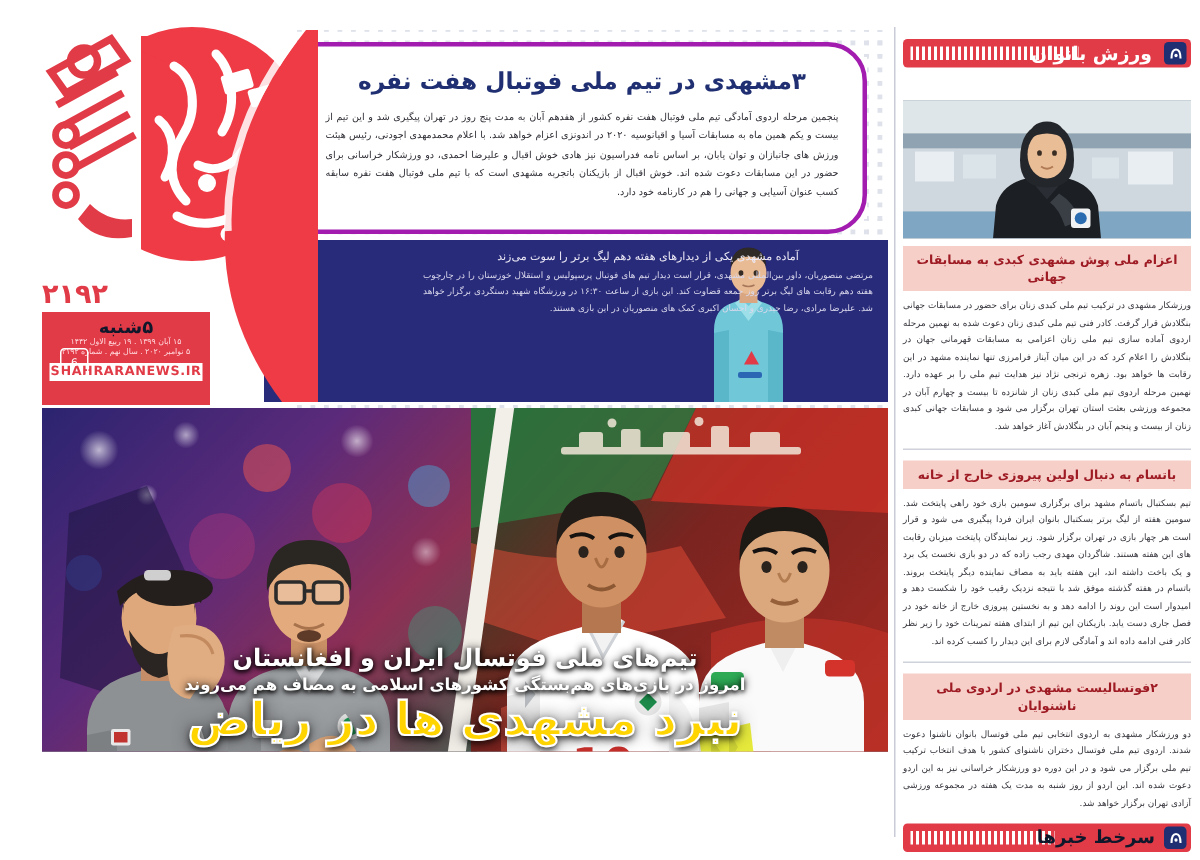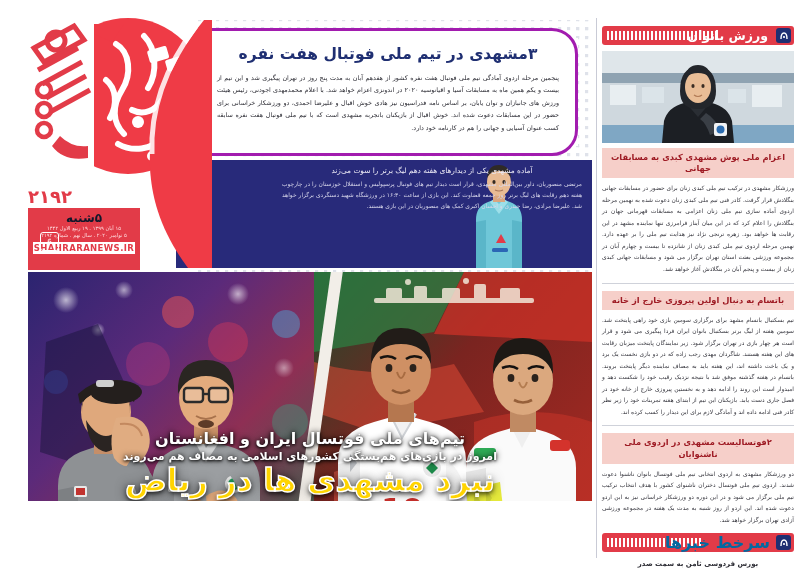--- a/index.html
+++ b/index.html
@@ -65,42 +65,42 @@
   .hl-main{color:#ffd400;font-size:31px;font-weight:bold;letter-spacing:-1px;
      -webkit-text-stroke:1.4px #ffffff;
      text-shadow:0 2px 5px rgba(0,0,0,.85),0 0 12px rgba(0,0,0,.7);line-height:1.05;}
 
   
   .side{position:absolute;left:596px;top:0;width:204px;height:573px;background:#fff;
      border-right:1px solid #fff;}
   .side-rule{position:absolute;left:0;top:18px;width:1px;height:540px;background:#c9cbd6;}
   .side-in{position:absolute;left:6px;top:24px;width:192px;}
 
-  .sec-head{position:relative;height:23px;margin-bottom:4px;}
+  .sec-head{position:relative;height:23px;margin-bottom:20px;}
   .sec-bar{position:absolute;left:0;top:2px;width:192px;height:19px;background:#e23b48;
      border-radius:3px;}
   .sec-hatch{position:absolute;left:5px;top:7px;width:112px;height:9px;
      background:repeating-linear-gradient(90deg,#fff 0 2px,#e23b48 2px 4px);}
   .sec-label{position:absolute;right:26px;top:2px;height:19px;line-height:19px;
      color:#fff;font-size:12.5px;font-weight:bold;letter-spacing:-.3px;}
   .sec-logo{position:absolute;right:3px;top:4px;width:15px;height:15px;background:#1f2f72;
      border-radius:3px;color:#fff;font-size:8px;display:flex;align-items:center;justify-content:center;}
 
   .side-photo{width:192px;height:92px;overflow:hidden;position:relative;background:#9aa7b4;}
   .side-hl{background:#f6cfc9;color:#9e1b24;font-size:8.3px;font-weight:bold;text-align:center;
      padding:4px 3px;margin:5px 0 5px 0;line-height:1.35;}
   .side-body{color:#33333b;font-size:5.9px;line-height:1.95;text-align:justify;margin-bottom:7px;}
   .side-div{height:1px;background:#cfd2da;margin:5px 0 7px 0;}
 
   .ticker{position:relative;height:22px;margin-top:4px;}
   .ticker-bar{position:absolute;left:0;top:0;width:192px;height:19px;background:#e23b48;border-radius:3px;}
   .ticker-hatch{position:absolute;left:5px;top:5px;width:96px;height:9px;
      background:repeating-linear-gradient(90deg,#fff 0 2px,#e23b48 2px 4px);}
-  .ticker-label{position:absolute;right:24px;top:0;height:19px;line-height:19px;color:#0369a1;
-     font-size:16px;font-weight:bold;}
+  .ticker-label{position:absolute;right:24px;top:0;height:19px;line-height:19px;color:#0f172a;
+     font-size:12px;font-weight:bold;}
   .ticker-logo{position:absolute;right:3px;top:2px;width:15px;height:15px;background:#1f2f72;
      border-radius:3px;color:#fff;font-size:8px;display:flex;align-items:center;justify-content:center;}
   .ticker-item{color:#2c2c34;font-size:7px;font-weight:bold;text-align:center;margin-top:5px;}
 </style>
 </head>
 <body>
 
 <div class="page">
 
   <div class="main-col">

